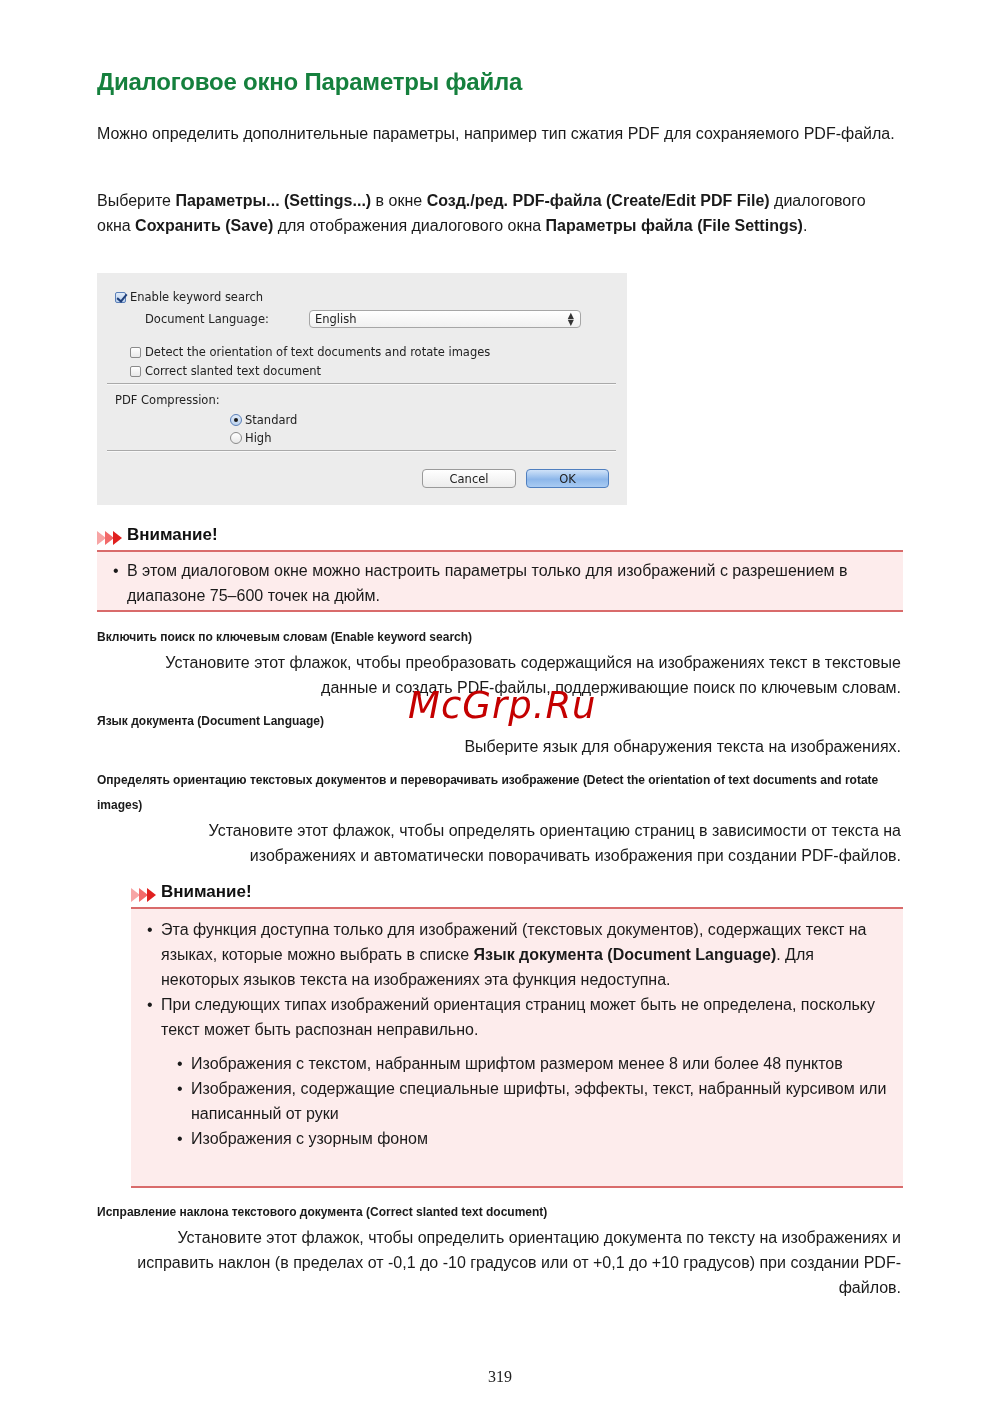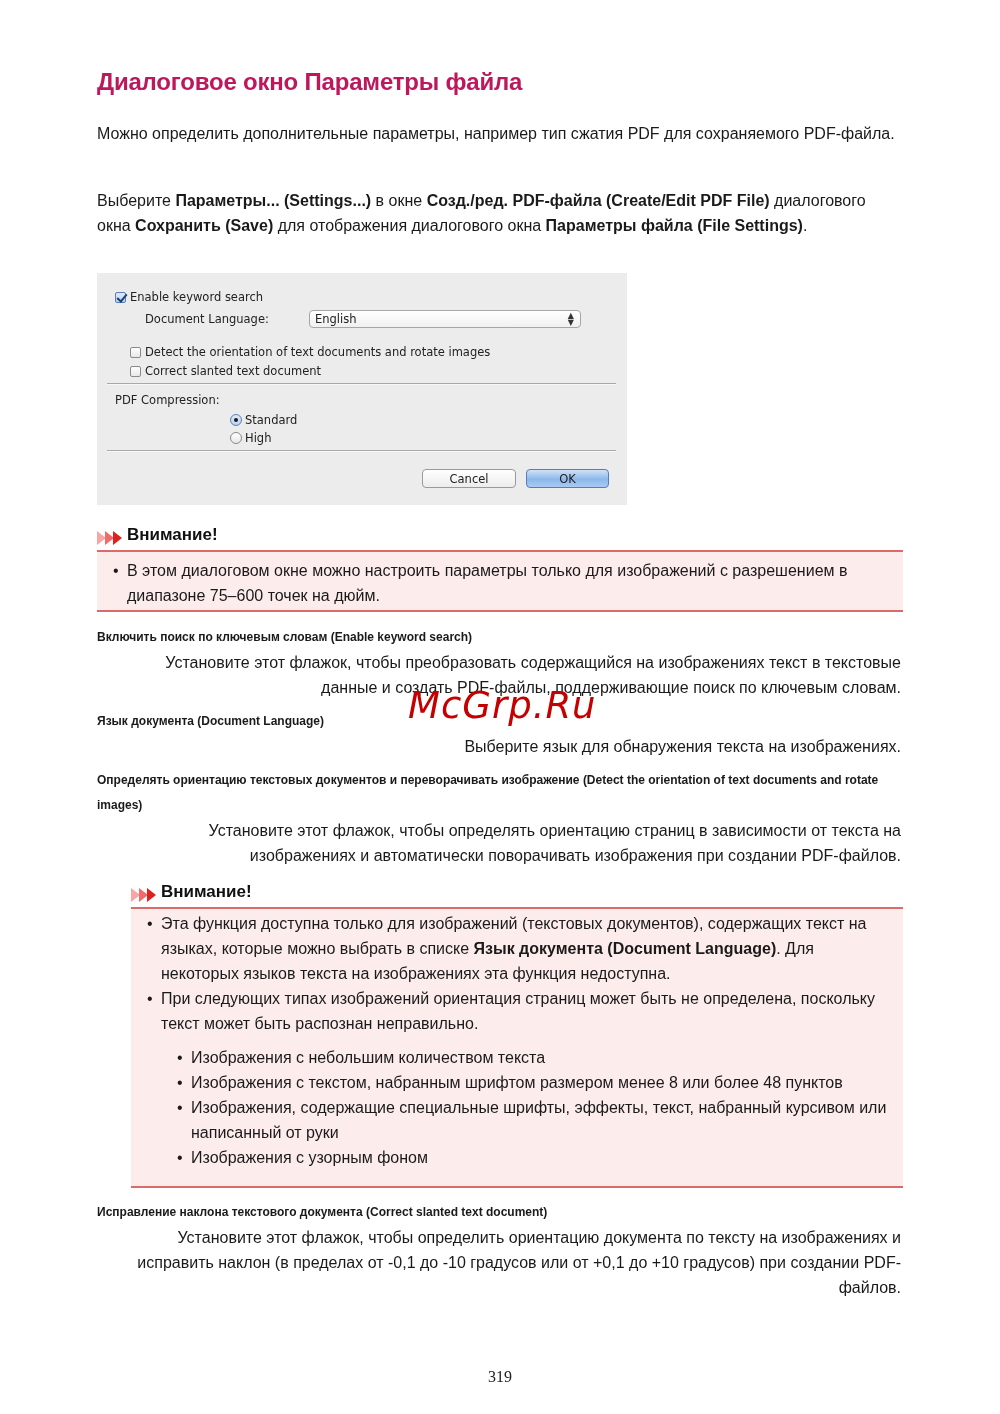--- a/index.html
+++ b/index.html
@@ -1,19 +1,19 @@
 <!DOCTYPE html>
 <html><head>
 <meta charset="utf-8">
 <style>
   html, body { margin: 0; padding: 0; background: #ffffff; }
   body { width: 1000px; height: 1414px; position: relative; overflow: hidden;
          font-family: "Liberation Sans", sans-serif; color: #1a1a1a; }
   .page { position: absolute; left: 97px; top: 0; width: 806px; }
-  h1 { position: absolute; top: 68px; left: 0; margin: 0; font-size: 24px; font-weight: bold; color: #be185d; letter-spacing: -0.2px; }
+  h1 { position: absolute; top: 68px; left: 0; margin: 0; font-size: 24px; font-weight: bold; color: #15803d; letter-spacing: -0.2px; }
   .p { font-size: 16px; line-height: 25px; margin: 0; }
   .intro1 { position: absolute; top: 121px; left: 0; width: 800px; }
   .intro2 { position: absolute; top: 188px; left: 0; width: 800px; }
   b { font-weight: bold; }
 
   
   .dialog { position: absolute; top: 273px; left: 0; width: 530px; height: 232px; background: #ececec;
             font-family: "DejaVu Sans", sans-serif; font-size: 11.5px; color: #222; }
   .dialog .row { position: absolute; display: flex; align-items: center; white-space: nowrap; }
   .cb { width: 11px; height: 11px; border: 1px solid #8a8a8a; border-radius: 2px; background: linear-gradient(#fff,#e8e8e8); margin-right: 4px; position: relative; box-sizing: border-box; }
@@ -112,27 +112,26 @@
   <div class="desc" style="top:818px;">Установите этот флажок, чтобы определять ориентацию страниц в зависимости от текста на изображениях и автоматически поворачивать изображения при создании PDF-файлов.</div>
 
   <div class="attn-title" style="left:34px; top:882px;">
     <span class="chev">
       <span style="color:#f7a5a5"></span>
         <span style="color:#f26a6a"></span>
         <span style="color:#e0201f"></span>
     </span>
     <span>Внимание!</span>
   </div>
-  <div class="attn-box" style="left:34px; top:907px; width:772px; height:281px; padding:2px 10px 0 30px;">
+  <div class="attn-box" style="left:34px; top:907px; width:772px; height:281px; padding:8px 10px 0 30px;">
     <ul>
       <li><span>Эта функция доступна только для изображений (текстовых документов), содержащих текст на языках, которые можно выбрать в списке </span><b>Язык документа (Document Language)</b><span>. Для некоторых языков текста на изображениях эта функция недоступна.</span></li>
       <li>При следующих типах изображений ориентация страниц может быть не определена, поскольку текст может быть распознан неправильно.</li>
     </ul>
     <ul style="margin-top:9px; padding-left:30px;">
-      <li>Изображения с небольшим количеством текста</li>
       <li>Изображения с текстом, набранным шрифтом размером менее 8 или более 48 пунктов</li>
       <li>Изображения, содержащие специальные шрифты, эффекты, текст, набранный курсивом или написанный от руки</li>
       <li>Изображения с узорным фоном</li>
     </ul>
   </div>
 
   <div class="term" style="top:1200px;">Исправление наклона текстового документа (Correct slanted text document)</div>
   <div class="desc" style="top:1225px;">Установите этот флажок, чтобы определить ориентацию документа по тексту на изображениях и исправить наклон (в пределах от -0,1 до -10 градусов или от +0,1 до +10 градусов) при создании PDF-файлов.</div>
 </div>
 

